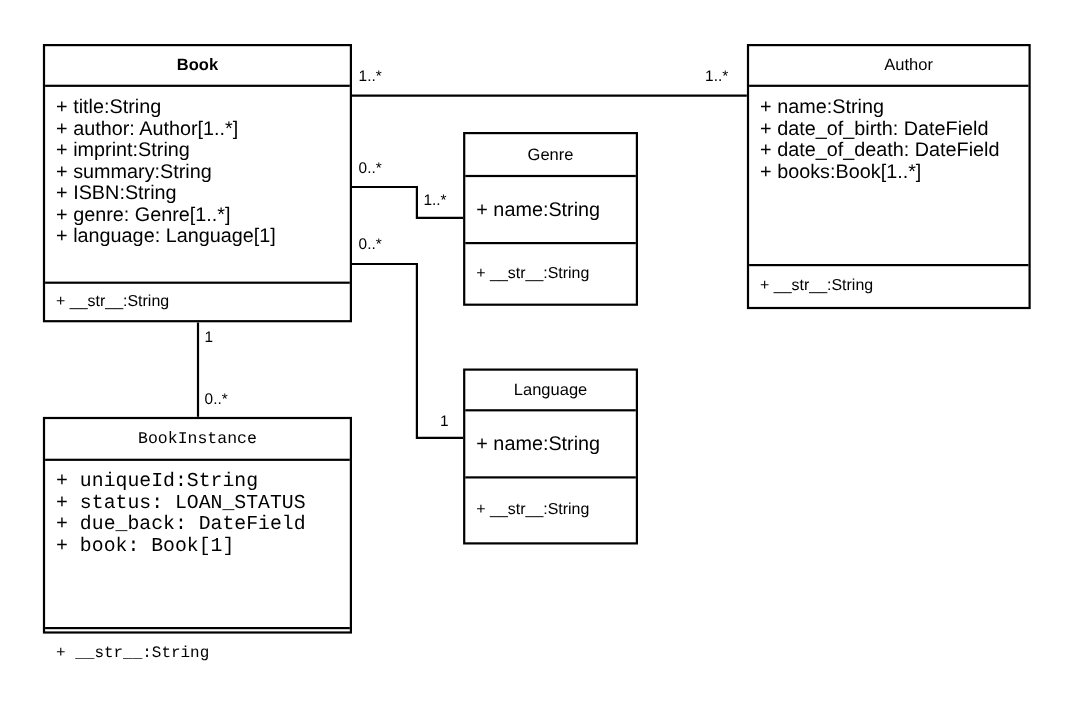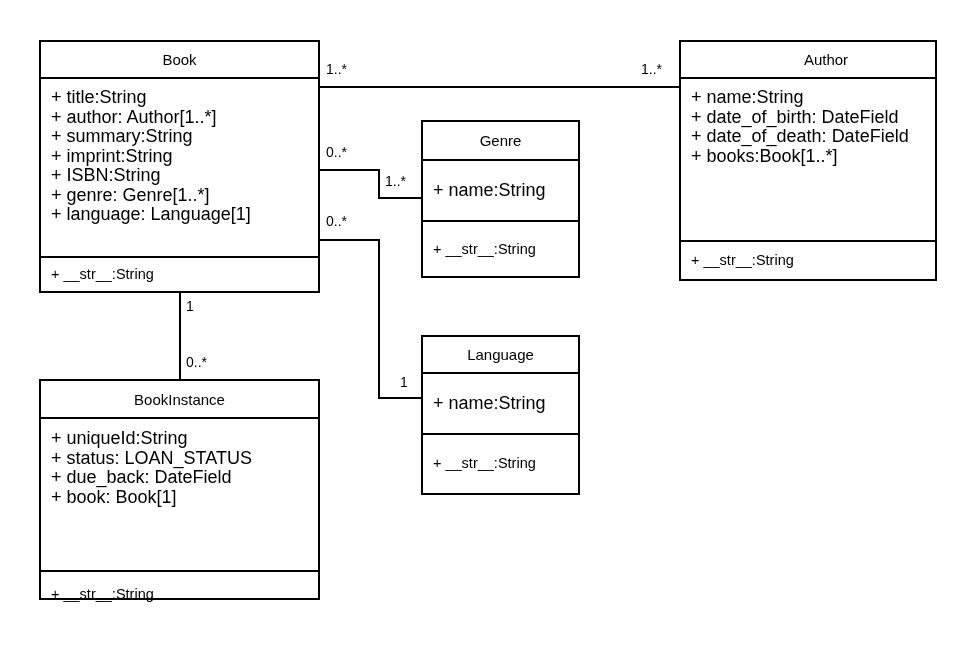--- a/index.html
+++ b/index.html
@@ -100,26 +100,26 @@
   <span class="mult-label" style="left:326px; top:145px;">0..*</span>
   <span class="mult-label" style="left:385px; top:174px;">1..*</span>
 
   <span class="mult-label" style="left:326px; top:214px;">0..*</span>
   <span class="mult-label" style="left:400px; top:375px;">1</span>
 
   <span class="mult-label" style="left:186px; top:299px;">1</span>
   <span class="mult-label" style="left:186px; top:355px;">0..*</span>
 
   <div class="uml-class" style="left:39px; top:40px; width:281px; height:253px;">
-    <div class="uml-compartment uml-name" style="height:35px;">Book</div>
+    <div class="uml-compartment uml-name" style="height:35px;font-weight:bold;">Book</div>
     <div class="uml-compartment uml-members" style="height:179px;">
       <div class="member">+ title:String</div>
       <div class="member">+ author: Author[1..*]</div>
+      <div class="member">+ imprint:String</div>
       <div class="member">+ summary:String</div>
-      <div class="member">+ imprint:String</div>
       <div class="member">+ ISBN:String</div>
       <div class="member">+ genre: Genre[1..*]</div>
       <div class="member">+ language: Language[1]</div>
     </div>
     <div class="uml-compartment uml-ops" style="height:35px;">
       <div class="member">+ __str__:String</div>
     </div>
   </div>
 
   <div class="uml-class" style="left:679px; top:40px; width:258px; height:241px;">
@@ -148,21 +148,21 @@
   <div class="uml-class" style="left:421px; top:335px; width:159px; height:160px;">
     <div class="uml-compartment uml-name" style="height:35px;">Language</div>
     <div class="uml-compartment uml-members" style="height:61px; display:flex; align-items:center; padding-top:0;">
       <div class="member">+ name:String</div>
     </div>
     <div class="uml-compartment uml-ops" style="height:60px;">
       <div class="member">+ __str__:String</div>
     </div>
   </div>
 
-  <div class="uml-class" style="left:39px; top:379px; width:281px; height:221px;">
+  <div class="uml-class" style="left:39px; top:379px; width:281px; height:197px;font-family:Liberation Mono, monospace;">
     <div class="uml-compartment uml-name" style="height:36px;">BookInstance</div>
     <div class="uml-compartment uml-members" style="height:153px; padding-top:10px;">
       <div class="member">+ uniqueId:String</div>
       <div class="member">+ status: LOAN_STATUS</div>
       <div class="member">+ due_back: DateField</div>
       <div class="member">+ book: Book[1]</div>
     </div>
     <div class="uml-compartment uml-ops" style="height:48px;">
       <div class="member">+ __str__:String</div>
     </div>

